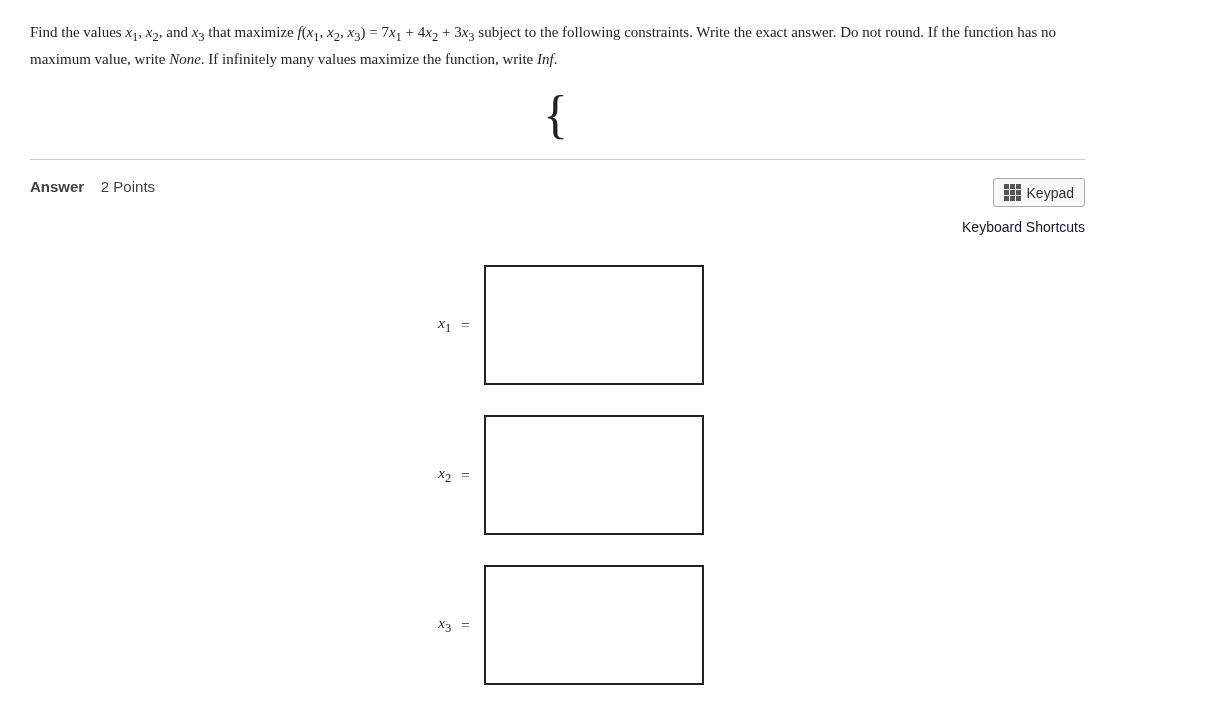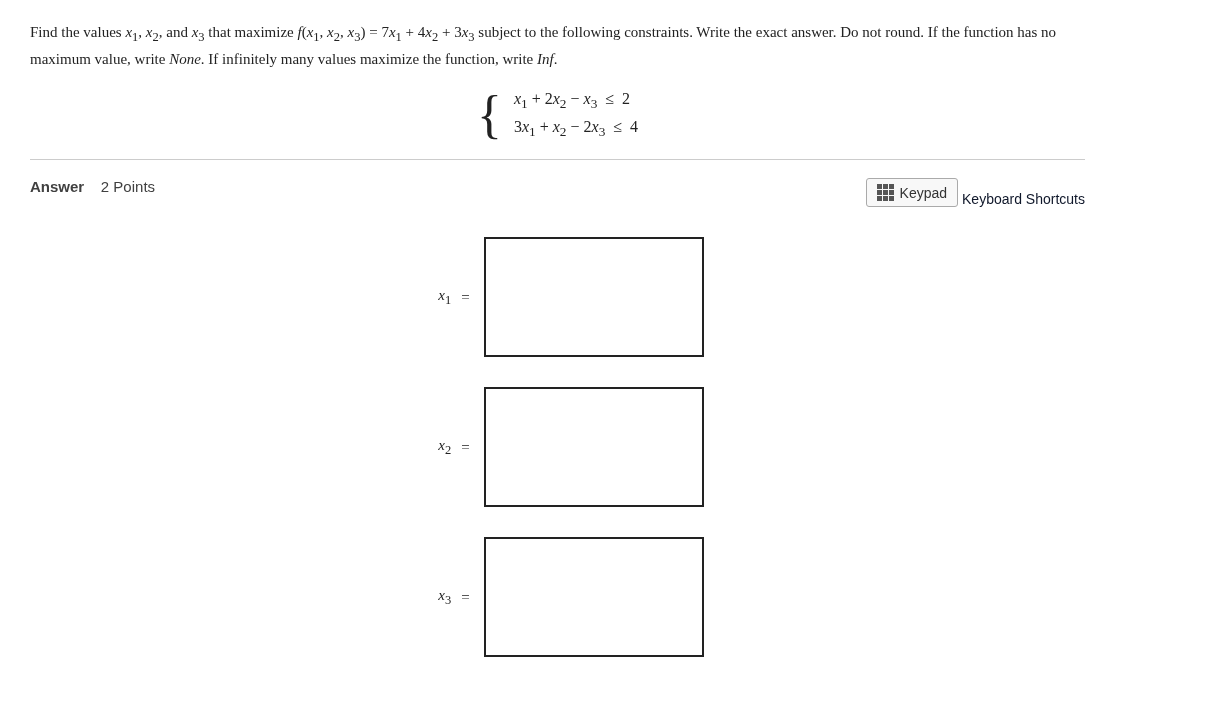--- a/index.html
+++ b/index.html
@@ -87,23 +87,23 @@
       font-family: Arial, sans-serif;
       color: #404040;
     }
 
     .answer-label span.bold {
       font-weight: bold;
     }
 
     .keypad-section {
       display: flex;
-      flex-direction: row;
+      flex-direction: column;
       align-items: flex-end;
-      gap: 4px;
+      gap: 12px;
     }
 
     .keypad-button {
       display: flex;
       align-items: center;
       gap: 6px;
       border: 1px solid #aaa;
       background: #f8f8f8;
       padding: 5px 10px;
       border-radius: 3px;
@@ -181,28 +181,20 @@
 
 <div class="page-container">
 
   <div class="question-text">
     Find the values <em>x</em><sub>1</sub>, <em>x</em><sub>2</sub>, and <em>x</em><sub>3</sub> that maximize <em>f</em>(<em>x</em><sub>1</sub>, <em>x</em><sub>2</sub>, <em>x</em><sub>3</sub>) = 7<em>x</em><sub>1</sub> + 4<em>x</em><sub>2</sub> + 3<em>x</em><sub>3</sub> subject to the following constraints. Write the exact answer. Do not round. If the function has no maximum value, write <em>None</em>. If infinitely many values maximize the function, write <em>Inf</em>.
   </div>
 
   <div class="constraints-block">
     <div class="constraints-brace">
       <span class="big-brace">{</span>
-      <div class="constraints-lines">
-        <div>
-          <em>x</em><sub>1</sub> + 2<em>x</em><sub>2</sub> − <em>x</em><sub>3</sub> &nbsp;≤&nbsp; 2
-        </div>
-        <div>
-          3<em>x</em><sub>1</sub> + <em>x</em><sub>2</sub> − 2<em>x</em><sub>3</sub> &nbsp;≤&nbsp; 4
-        </div>
-      </div>
     </div>
   </div>
 
   <hr class="divider">
 
   <div class="answer-header">
     <div class="answer-label">
       <span class="bold">Answer</span>
       &nbsp;&nbsp;
       <span>2 Points</span>

